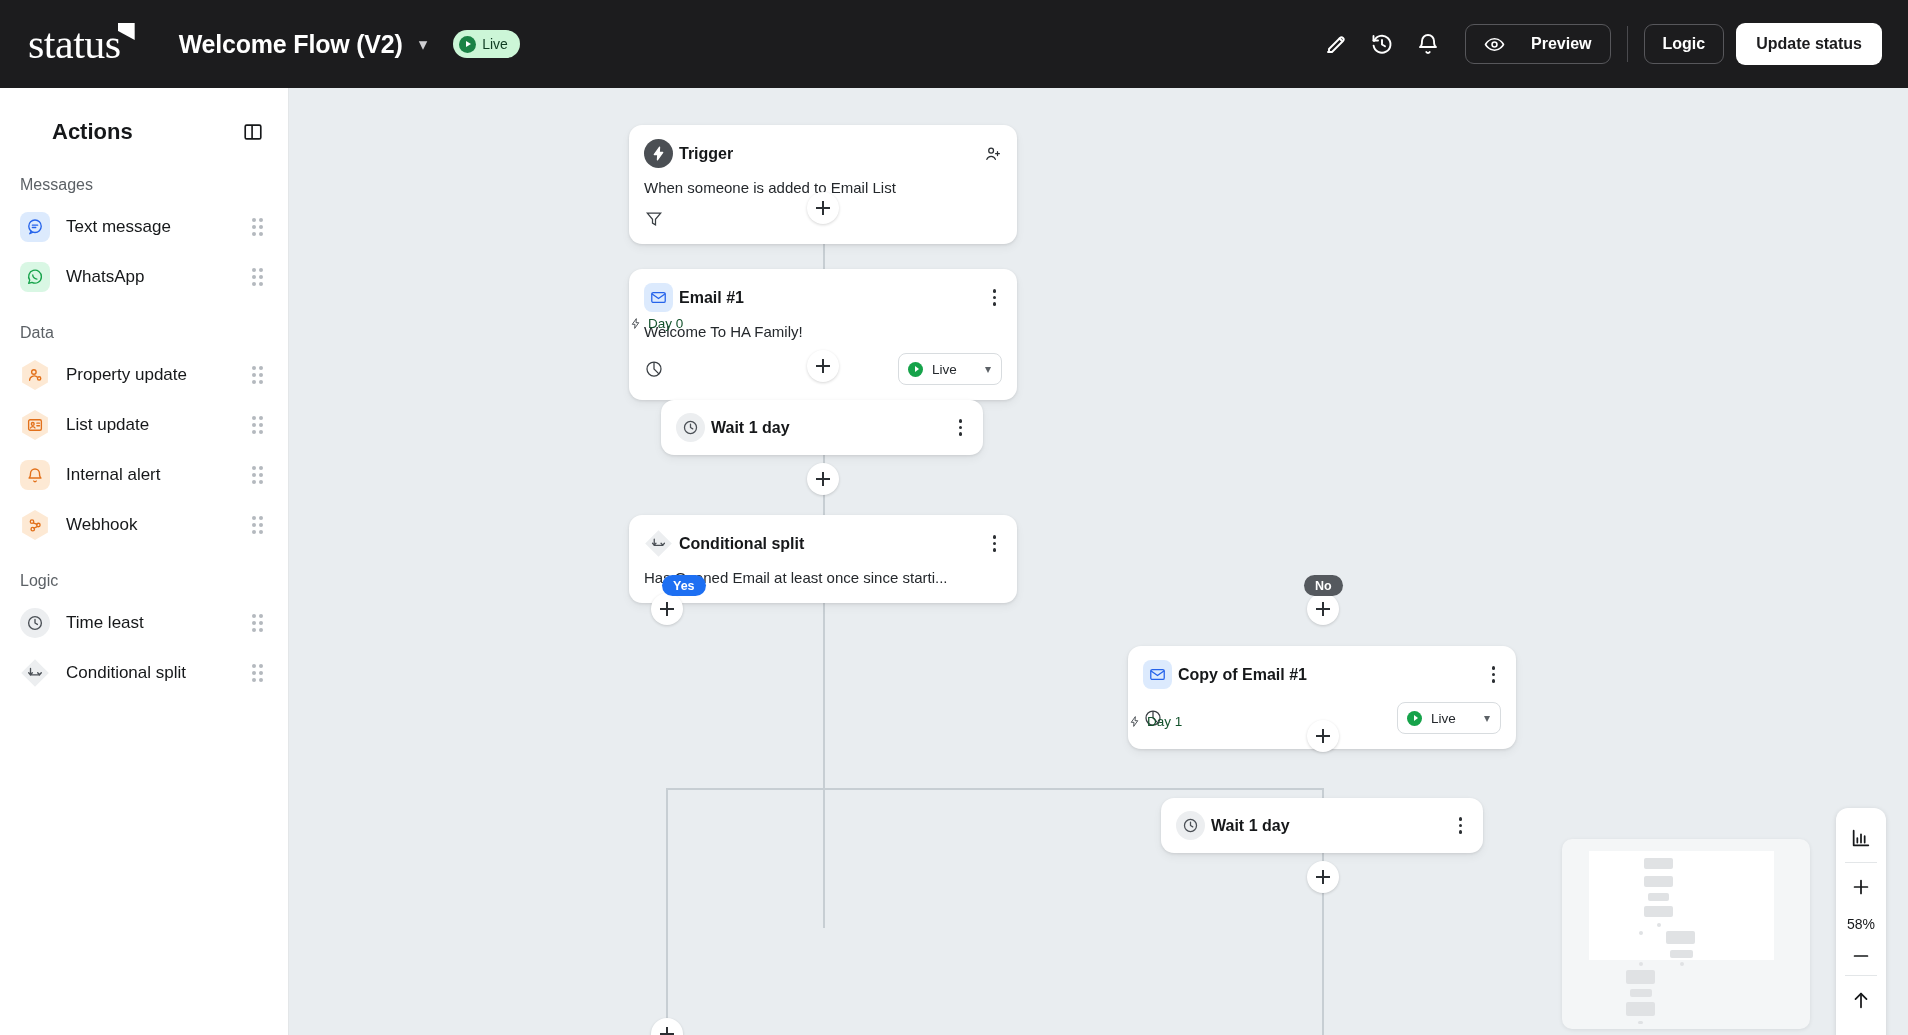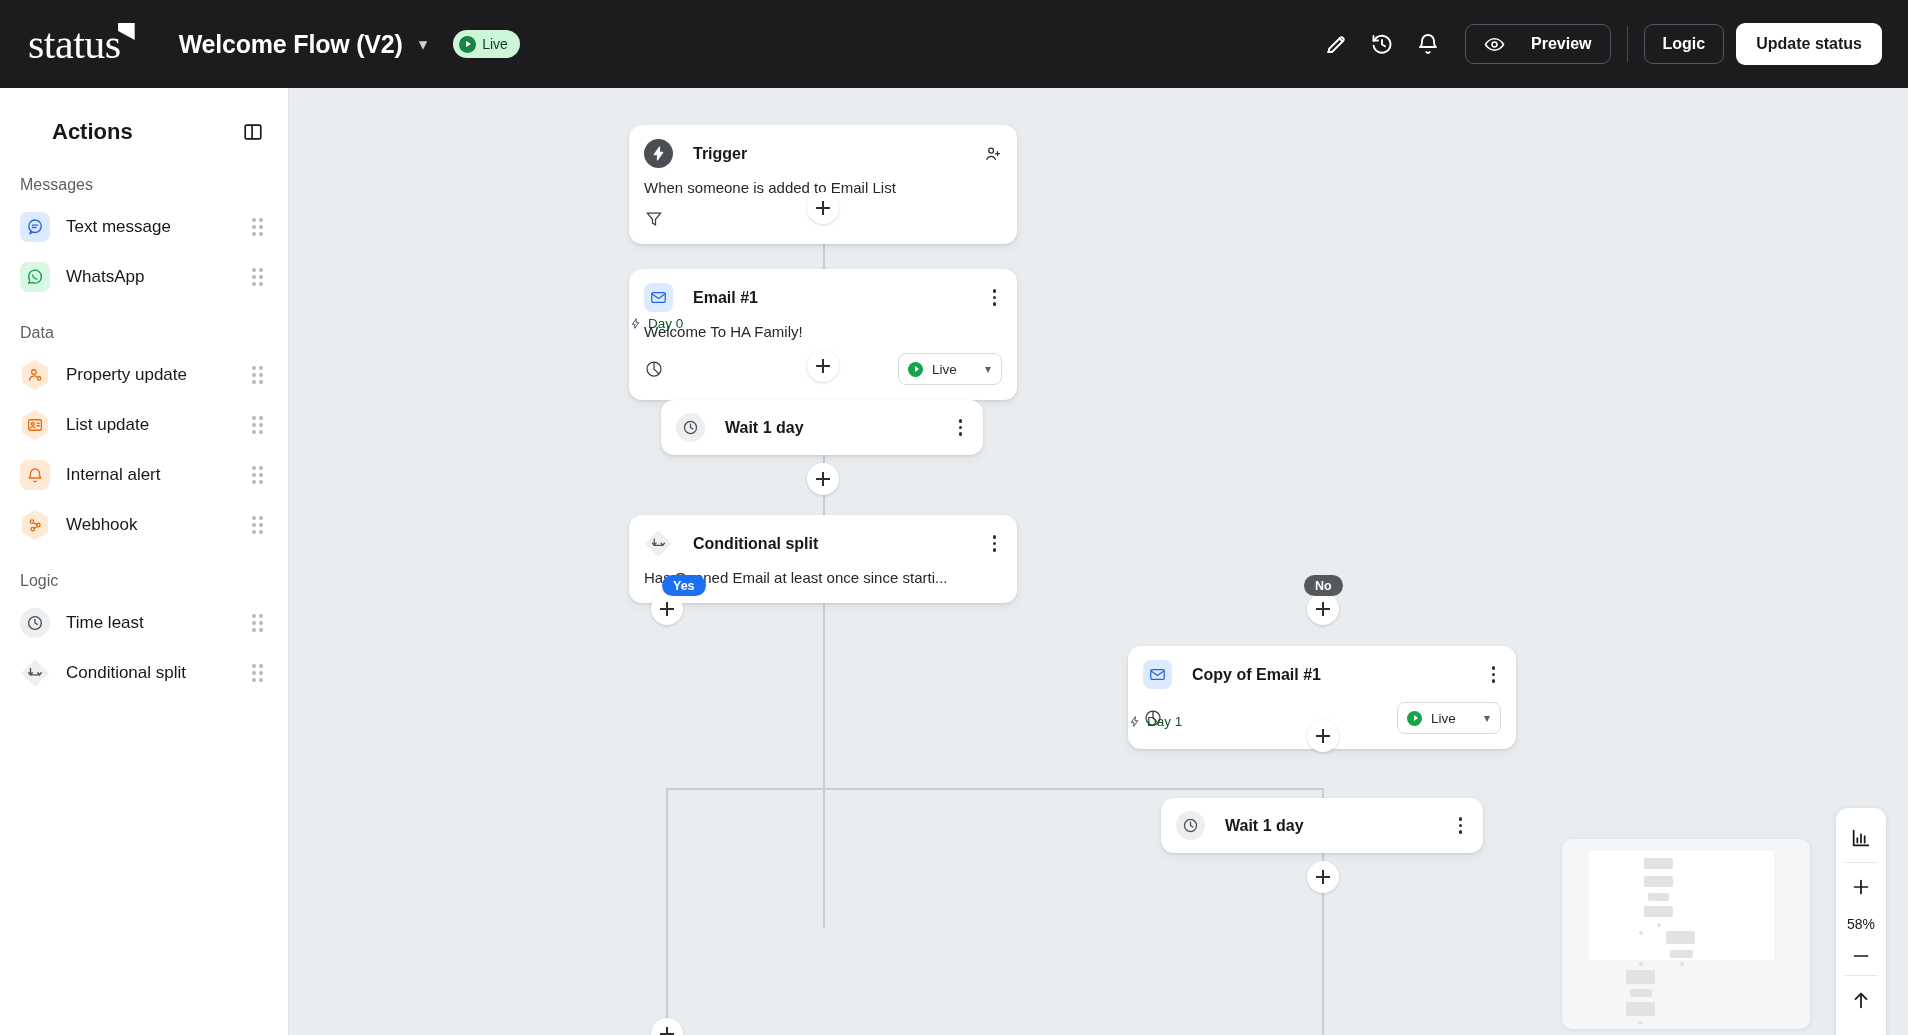--- a/index.html
+++ b/index.html
@@ -165,21 +165,21 @@
   .nh-ic { width: 29px; height: 29px; border-radius: 8px;
     display:flex; align-items:center; justify-content:center; flex-shrink: 0; }
   .nh-ic svg { width: 17px; height: 17px; fill: none; stroke-width: 1.8;
     stroke-linecap: round; stroke-linejoin: round; }
   .nh-ic.dark { background: #4b4f54; border-radius: 50%; }
   .nh-ic.dark svg { stroke: #ffffff; fill: #ffffff; }
   .nh-ic.mail { background: #dceafd; }
   .nh-ic.mail svg { stroke: #2563eb; }
   .nh-ic.diamondbg { background: #eceef0; }
   .nh-ic.diamondbg svg { stroke: #4a4f55; }
-  .nh-title { margin-left: 20px; font-size: 16px; font-weight: bold; color: #16181a; flex: 1; }
+  .nh-title { margin-left: 6px; font-size: 16px; font-weight: bold; color: #16181a; flex: 1; }
   .nh-right { display:flex; align-items:center; cursor: pointer; }
   .nh-right svg { width: 18px; height: 18px; stroke:#2b2f33; fill:none;
      stroke-width:1.7; stroke-linecap:round; stroke-linejoin:round; }
   .kebab { display:flex; flex-direction: column; gap: 3px; padding: 4px 6px; cursor:pointer; }
   .kebab i { width: 3.5px; height: 3.5px; border-radius:50%; background:#2b2f33; display:block; }
 
   .node-body { padding: 11px 15px 0 15px; font-size: 15px; color: #24282c;
      white-space: nowrap; overflow: hidden; text-overflow: ellipsis; }
   .node-foot { display:flex; align-items:center; justify-content: space-between;
      padding: 13px 15px 15px 15px; }

